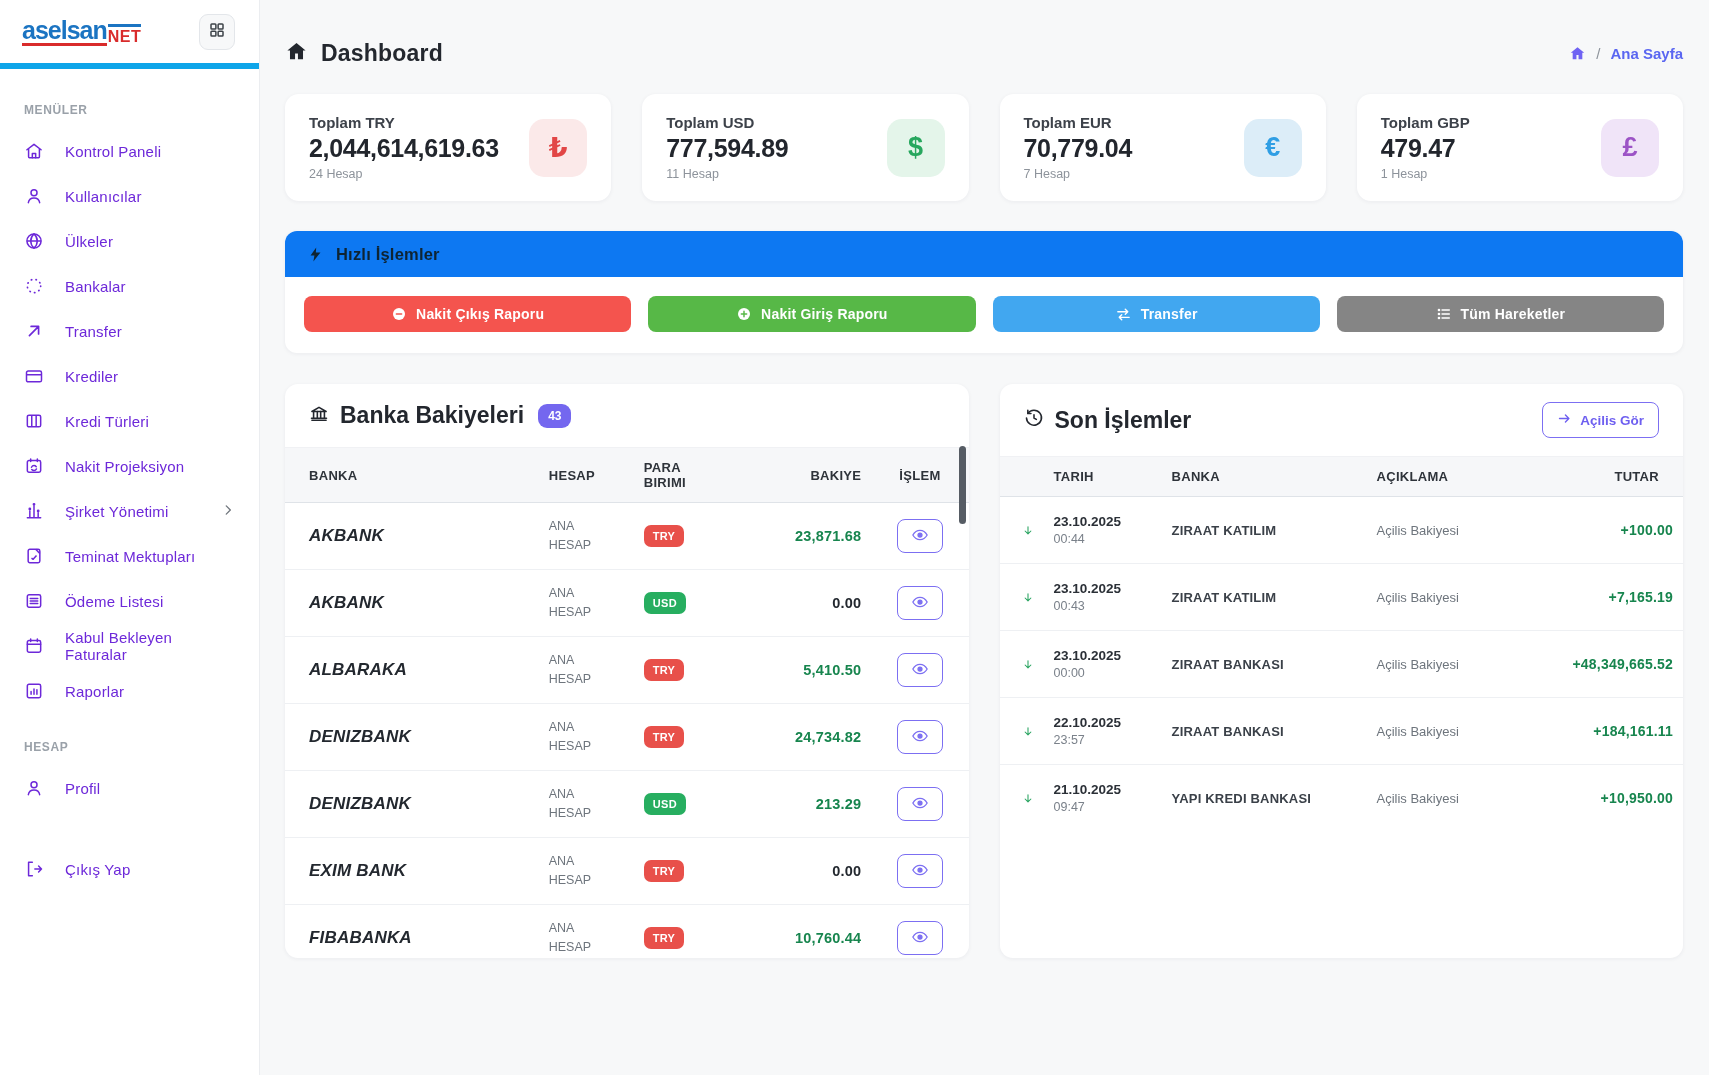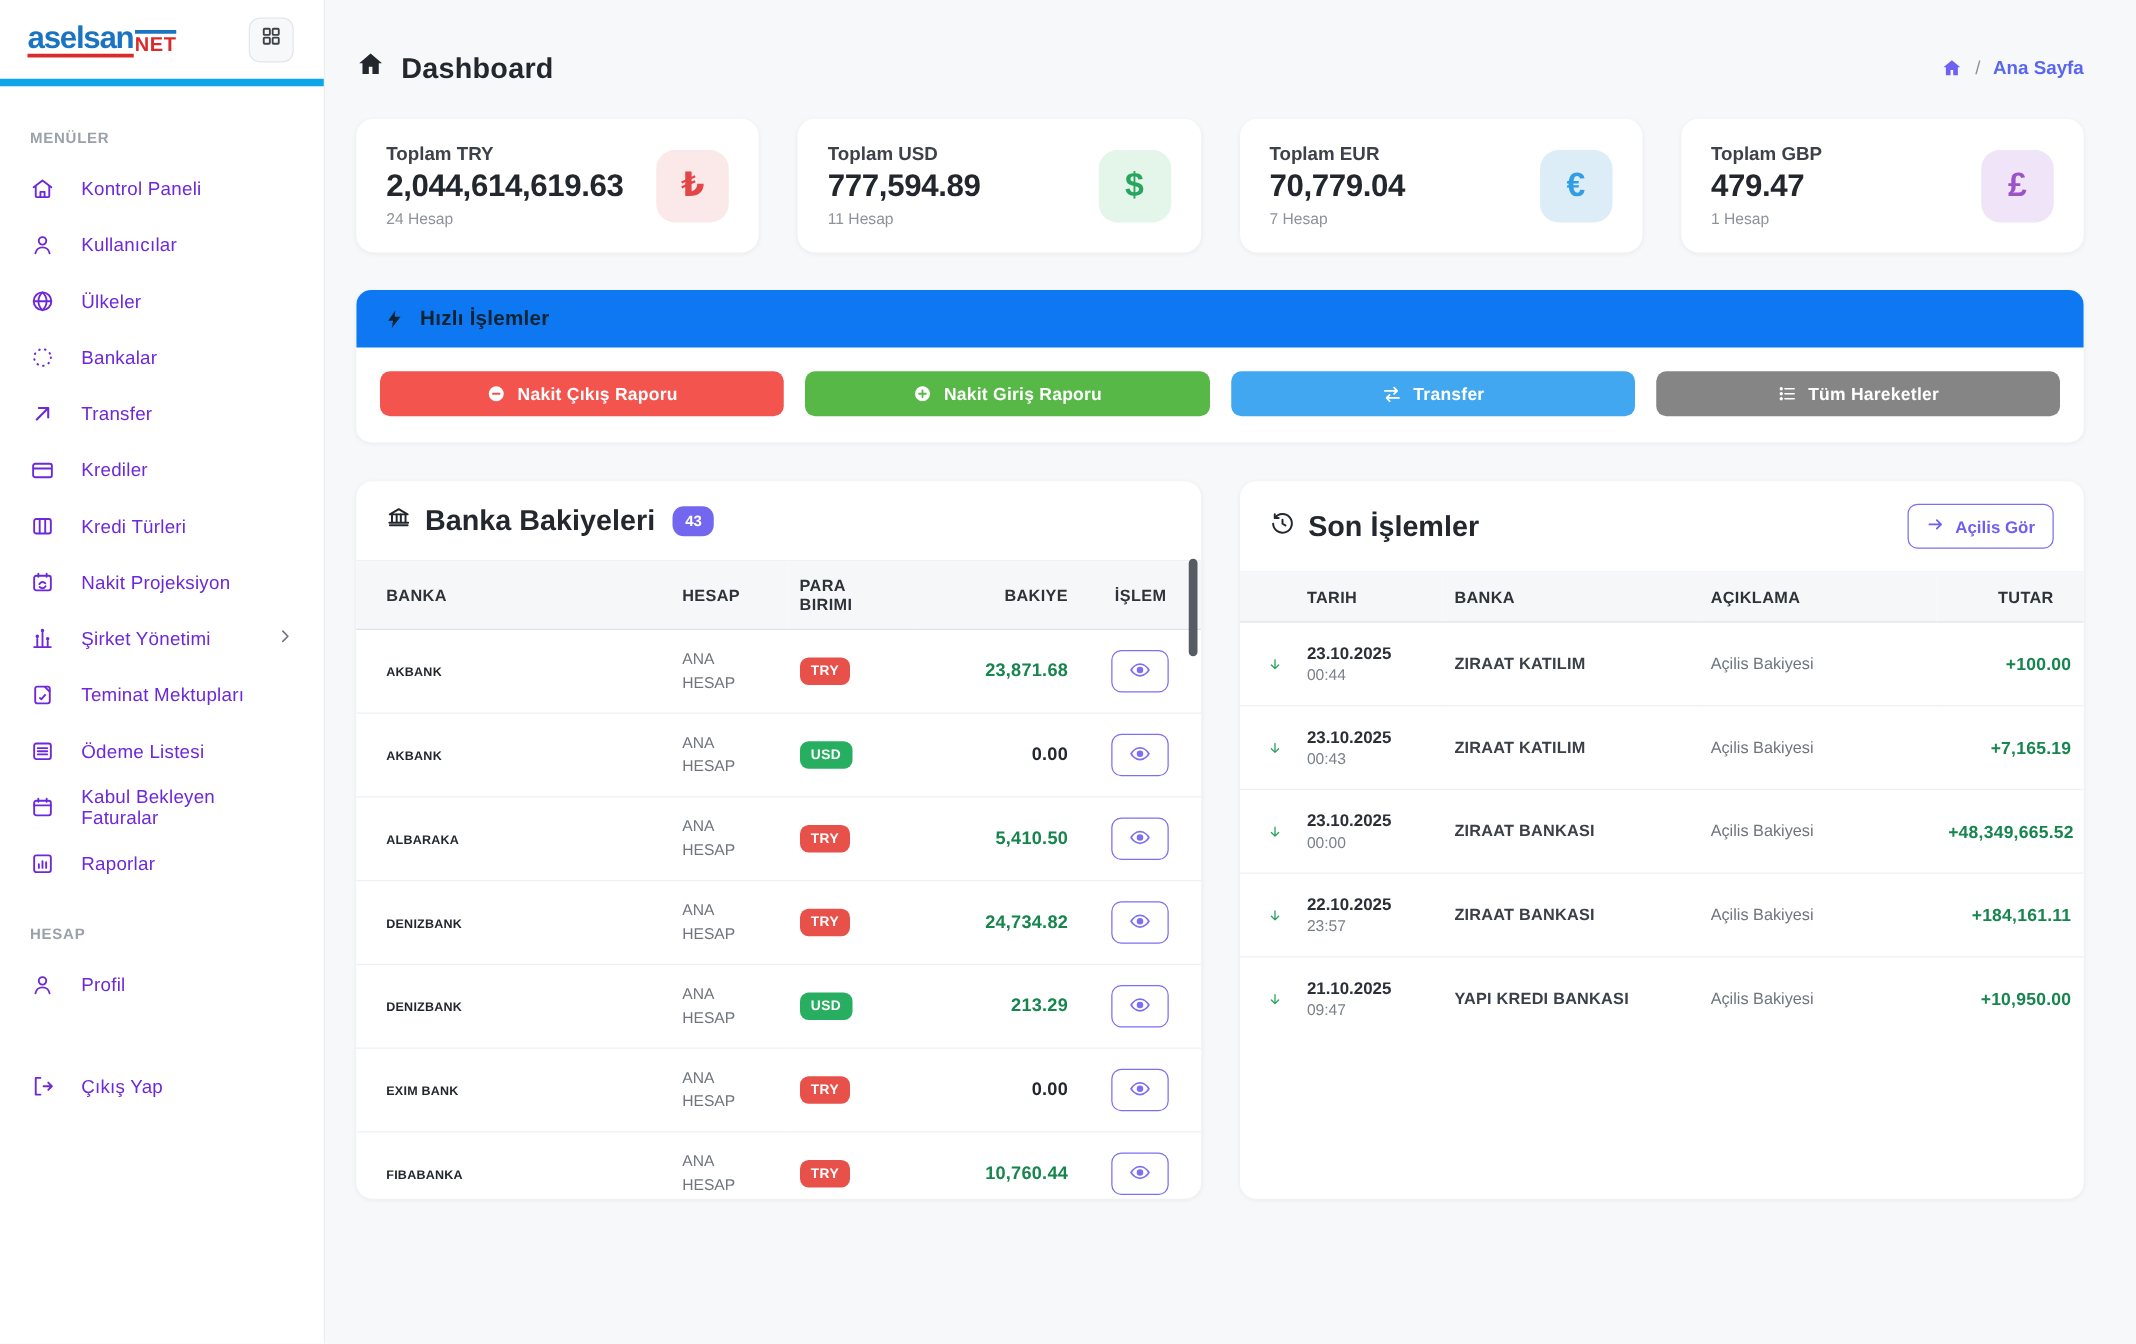--- a/index.html
+++ b/index.html
@@ -17,21 +17,21 @@
   .sidebar-body { padding:34px 0 0 24px; }
   .side-label { font-size:12px; font-weight:700; color:#9aa1a9; letter-spacing:0.6px; margin-bottom:22px; }
   .side-item { display:flex; align-items:center; gap:21px; height:24px; margin-bottom:21px; color:#6d28d9; font-size:15px; letter-spacing:0.2px; cursor:pointer; padding-right:24px; }
   .side-item .chev { margin-left:auto; color:#6e747b; }
   .side-item svg { flex:0 0 auto; }
   .side-gap { height:16px; }
   .logout-gap { height:36px; }
   icon, .icn { display:inline-flex; }
 
   
-  .main { flex:1; padding:0 42px 0 25px; }
+  .main { flex:1; padding:0 26px 0 25px; }
   .page-header { display:flex; align-items:center; justify-content:space-between; margin-top:40px; }
   .page-title { display:flex; align-items:center; gap:13px; }
   .page-title h1 { font-size:23px; font-weight:800; color:#23272e; letter-spacing:0.2px; }
   .breadcrumb { display:flex; align-items:center; gap:10px; font-size:15px; }
   .breadcrumb .bc-sep { color:#8d939b; }
   .breadcrumb .bc-current { color:#5a66f1; font-weight:700; cursor:pointer; }
   .bc-home { color:#6f62f3; cursor:pointer; display:flex; }
 
   
   .cards-row { display:flex; gap:31px; margin-top:27px; }
@@ -62,21 +62,21 @@
   table { border-collapse:collapse; width:100%; table-layout:fixed; }
   thead tr { background:#f6f7f9; }
   th { font-size:13px; font-weight:800; color:#2e333a; letter-spacing:0.3px; text-align:left; padding:12px 10px; vertical-align:middle; }
   td { padding:10px; border-top:1px solid #eef0f3; vertical-align:middle; height:67px; }
   thead th { border-bottom:1px solid #dfe3e8; }
 
   
   .bank-table th:first-child, .bank-table td:first-child { padding-left:24px; }
   .col-bank { width:235px; } .col-hesap { width:88px; } .col-cur { width:95px; }
   .col-bal { width:125px; text-align:right; } .col-islem { width:90px; text-align:center; }
-  .bank-name { font-size:10px; font-weight:800; color:#23282f; letter-spacing:0.2px; }
+  .bank-name { font-size:17px; font-weight:800; color:#23282f; letter-spacing:0.2px;font-style:italic; }
   .acct { font-size:12.5px; color:#6e757d; line-height:1.55; }
   .cur-badge { display:inline-block; color:#fff; font-size:11px; font-weight:700; padding:5px 9px; border-radius:7px; letter-spacing:0.3px; }
   .balance { font-size:14.5px; font-weight:800; text-align:right; letter-spacing:0.2px; }
   .eye-btn { width:46px; height:34px; border:1.5px solid #7c6ff2; border-radius:8px; background:#fff; color:#7c6ff2; display:inline-flex; align-items:center; justify-content:center; cursor:pointer; }
   .scroll-thumb { position:absolute; right:3px; top:62px; width:7px; height:78px; background:#565c64; border-radius:4px; cursor:pointer; }
 
   
   .tx-table .col-arrow { width:44px; } .tx-table .col-date { width:118px; }
   .tx-table .col-bankname { width:205px; } .tx-table .col-desc { width:190px; }
   .tx-table .col-amount { text-align:right; padding-right:24px; }

